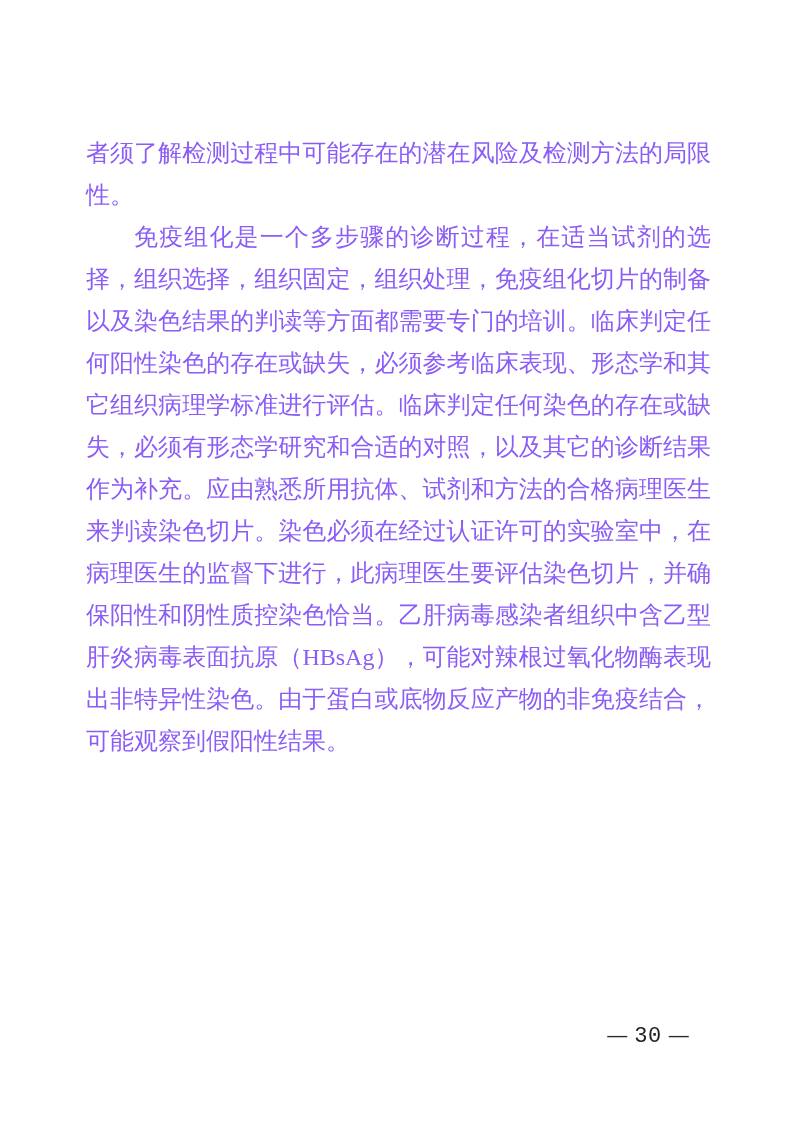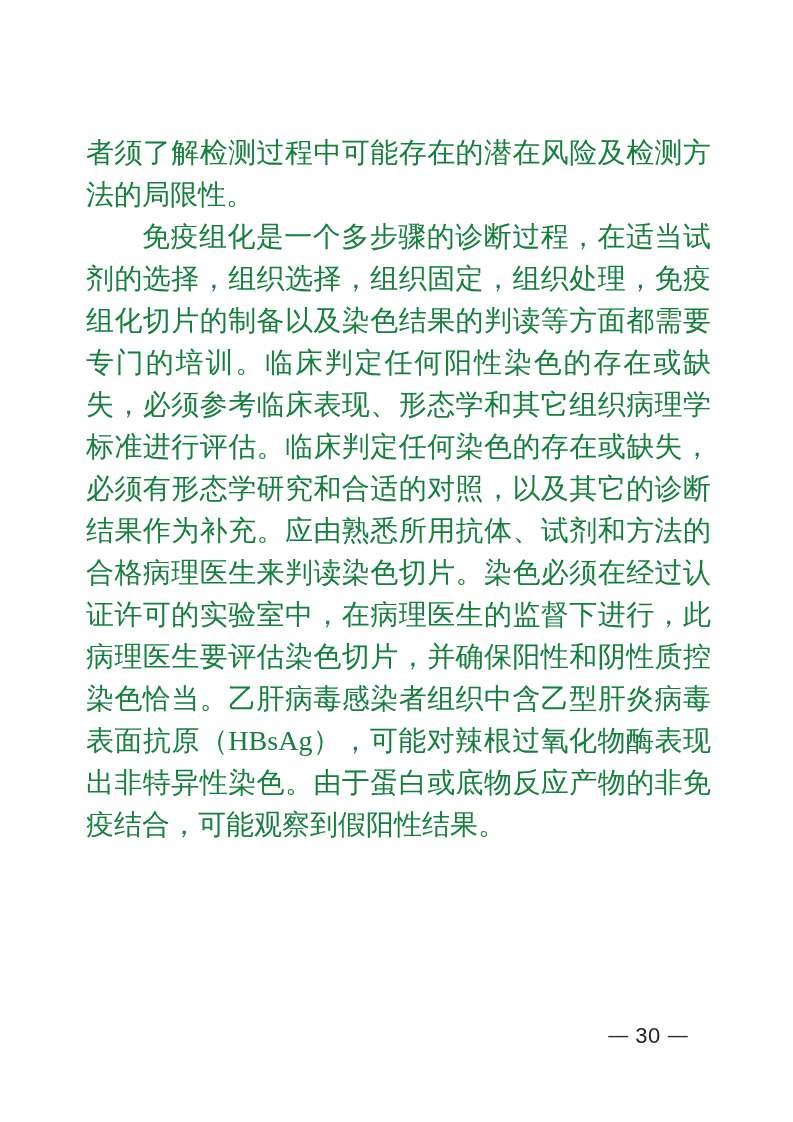--- a/index.html
+++ b/index.html
@@ -20,25 +20,25 @@
   }
   .text-block {
     position: absolute;
     left: 86px;
     top: 132px;
     width: 625px;
   }
   .para {
     margin: 0;
     padding: 0;
-    font-size: 28px;
+    font-size: 24px;
     line-height: 42px;
     text-align: justify;
     text-justify: inter-character;
-    color: #15803d;
+    color: #8b5cf6;
     word-break: normal;
   }
   .para.indent {
     text-indent: 2em;
   }
   .footer {
     position: absolute;
     top: 1022px;
     left: 602px;
     width: 92px;
@@ -53,20 +53,21 @@
     white-space: nowrap;
   }
   .footer .dash {
     position: relative;
     top: -1px;
     font-size: 20px;
     color: #2a2a2a;
   }
   .footer .page-num {
     letter-spacing: 0.5px;
+    font-family: Liberation Mono, monospace;
   }
 </style>
 </head>
 <body>
 
 <div class="page">
 
   <div class="text-block">
     <p class="para">者须了解检测过程中可能存在的潜在风险及检测方法的局限性。</p>
     <p class="para indent">免疫组化是一个多步骤的诊断过程，在适当试剂的选择，组织选择，组织固定，组织处理，免疫组化切片的制备以及染色结果的判读等方面都需要专门的培训。临床判定任何阳性染色的存在或缺失，必须参考临床表现、形态学和其它组织病理学标准进行评估。临床判定任何染色的存在或缺失，必须有形态学研究和合适的对照，以及其它的诊断结果作为补充。应由熟悉所用抗体、试剂和方法的合格病理医生来判读染色切片。染色必须在经过认证许可的实验室中，在病理医生的监督下进行，此病理医生要评估染色切片，并确保阳性和阴性质控染色恰当。乙肝病毒感染者组织中含乙型肝炎病毒表面抗原（HBsAg），可能对辣根过氧化物酶表现出非特异性染色。由于蛋白或底物反应产物的非免疫结合，可能观察到假阳性结果。</p>

